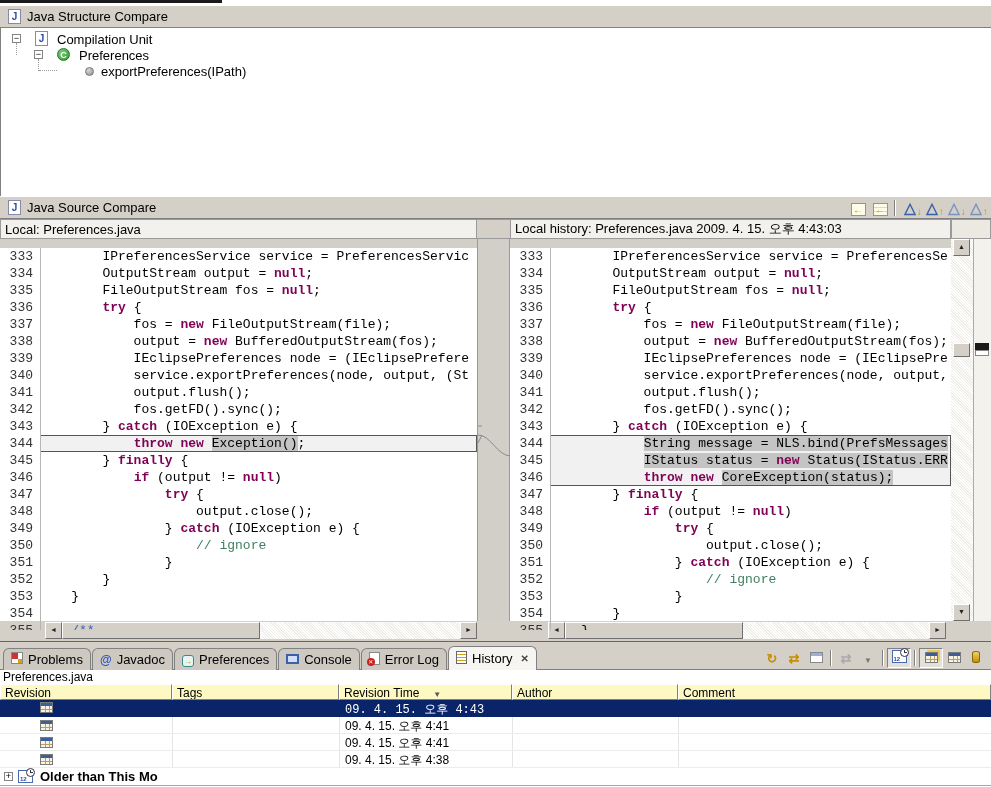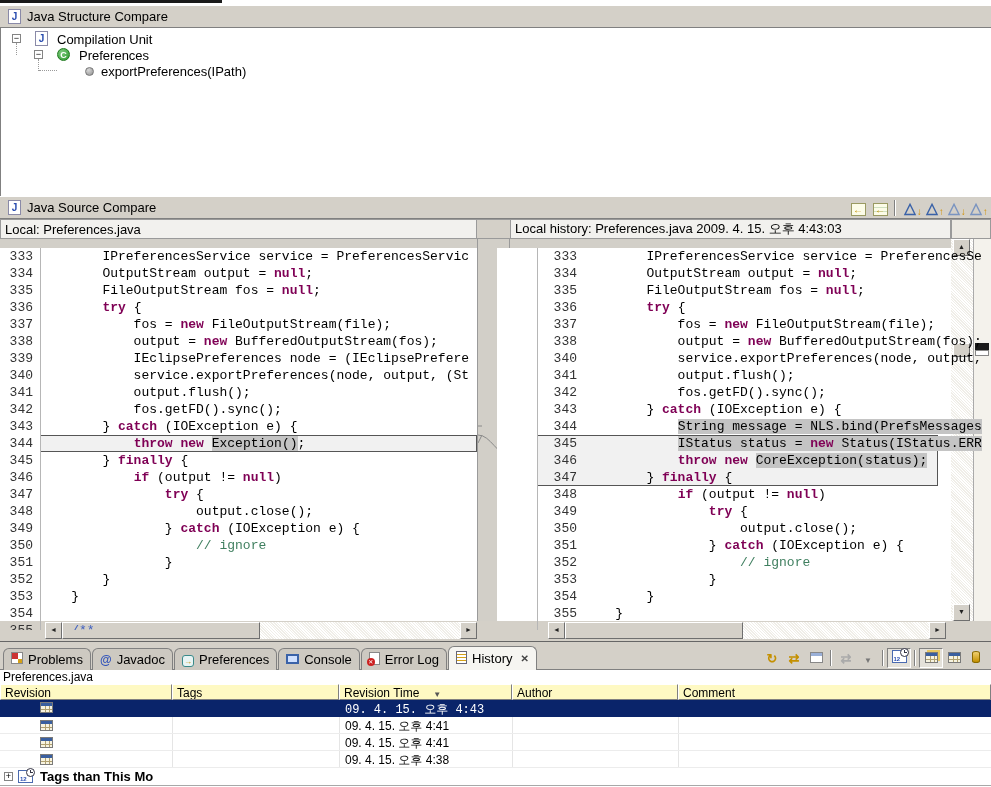--- a/index.html
+++ b/index.html
@@ -198,29 +198,30 @@
         <div class="code-line"><span class="ln">353</span><span class="src"><span>    }</span></span></div>
         <div class="code-line"><span class="ln">354</span><span class="src"><span></span></span></div>
         <div class="code-line"><span class="ln">355</span><span class="src"><span>    </span><span class="seg-j">/**</span></span></div>
       </div>
     <div id="center-gutter">
       <svg width="33" height="382">
         <path d="M0,196 C 13,196 19,217 33,217" stroke="#8a8a8a" fill="none"></path>
         <path d="M0,187 L 4,187 M0,204 L 4,196" stroke="#8a8a8a" fill="none"></path>
       </svg>
     </div>
-    <div class="code-pane" id="right-pane" style="left:497px;width:441px;padding-left:47px;">
+    <div class="code-pane" id="right-pane" style="left:510px;width:441px;">
       <div class="lngut"></div>
     <div class="diff-box" style="top: 187px; height: 51px; width: 401px;"></div>
         <div class="code-line"><span class="ln">333</span><span class="src"><span>        IPreferencesService service = PreferencesSe</span></span></div>
         <div class="code-line"><span class="ln">334</span><span class="src"><span>        OutputStream output = </span><span class="seg-k">null</span><span>;</span></span></div>
         <div class="code-line"><span class="ln">335</span><span class="src"><span>        FileOutputStream fos = </span><span class="seg-k">null</span><span>;</span></span></div>
         <div class="code-line"><span class="ln">336</span><span class="src"><span>        </span><span class="seg-k">try</span><span> {</span></span></div>
         <div class="code-line"><span class="ln">337</span><span class="src"><span>            fos = </span><span class="seg-k">new</span><span> FileOutputStream(file);</span></span></div>
         <div class="code-line"><span class="ln">338</span><span class="src"><span>            output = </span><span class="seg-k">new</span><span> BufferedOutputStream(fos);</span></span></div>
+        <div class="code-line"><span class="ln">339</span><span class="src"><span>            IEclipsePreferences node = (IEclipsePre</span></span></div>
         <div class="code-line"><span class="ln">340</span><span class="src"><span>            service.exportPreferences(node, output,</span></span></div>
         <div class="code-line"><span class="ln">341</span><span class="src"><span>            output.flush();</span></span></div>
         <div class="code-line"><span class="ln">342</span><span class="src"><span>            fos.getFD().sync();</span></span></div>
         <div class="code-line"><span class="ln">343</span><span class="src"><span>        } </span><span class="seg-k">catch</span><span> (IOException e) {</span></span></div>
         <div class="code-line"><span class="ln">344</span><span class="src"><span>            </span><span class="seg-g">String message = NLS.bind(PrefsMessages</span></span></div>
         <div class="code-line"><span class="ln">345</span><span class="src"><span>            </span><span class="seg-g">IStatus status = </span><span class="seg-gk">new</span><span class="seg-g"> Status(IStatus.ERR</span></span></div>
         <div class="code-line"><span class="ln">346</span><span class="src"><span>            </span><span class="seg-k">throw</span><span> </span><span class="seg-k">new</span><span> </span><span class="seg-g">CoreException(status);</span></span></div>
         <div class="code-line"><span class="ln">347</span><span class="src"><span>        } </span><span class="seg-k">finally</span><span> {</span></span></div>
         <div class="code-line"><span class="ln">348</span><span class="src"><span>            </span><span class="seg-k">if</span><span> (output != </span><span class="seg-k">null</span><span>)</span></span></div>
         <div class="code-line"><span class="ln">349</span><span class="src"><span>                </span><span class="seg-k">try</span><span> {</span></span></div>
@@ -346,17 +347,17 @@
         <span class="ric"><span class="minitbl"></span></span>
         <span class="time">09. 4. 15. 오후 4:41</span>
       </div>
       <div class="trow" style="top: 51px;">
         <span class="ric"><span class="minitbl"></span></span>
         <span class="time">09. 4. 15. 오후 4:38</span>
       </div>
       <div class="grouprow" style="top: 68px;">
         <span class="expander" style="left: 4px; top: 4px;">+</span>
         <span style="position: absolute; left: 18px; top: 2px;"><span class="cal"><span class="num">12</span><span class="ck clock"></span></span></span>
-        <span class="glbl">Tags than This Mo</span>
+        <span class="glbl">Older than This Mo</span>
       </div>
     </div>
 
 </div>
 
 </body></html>

